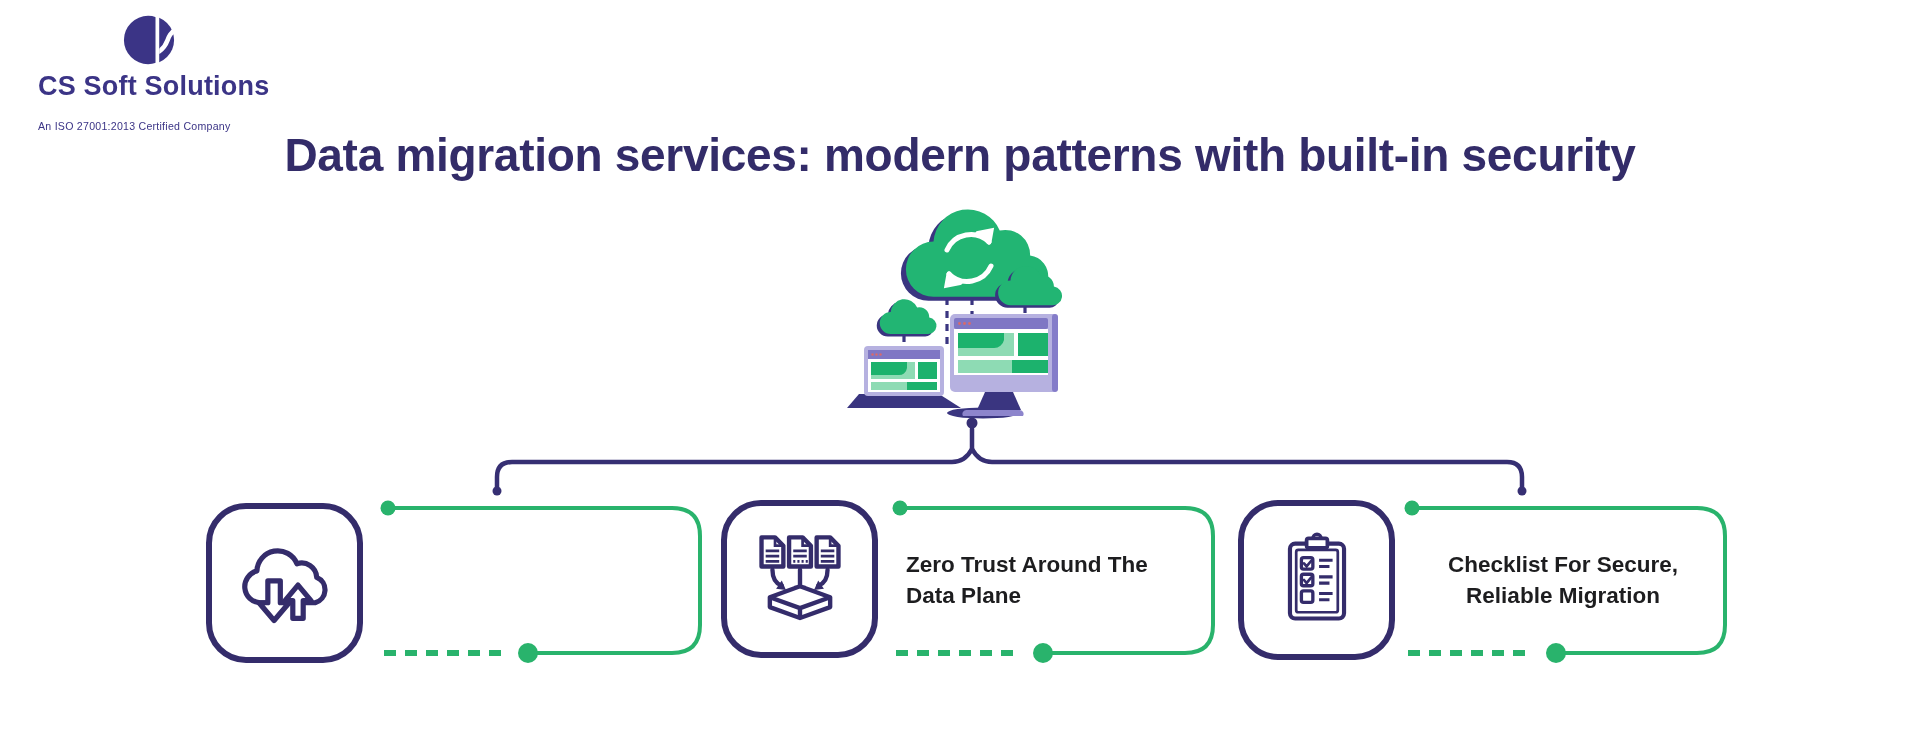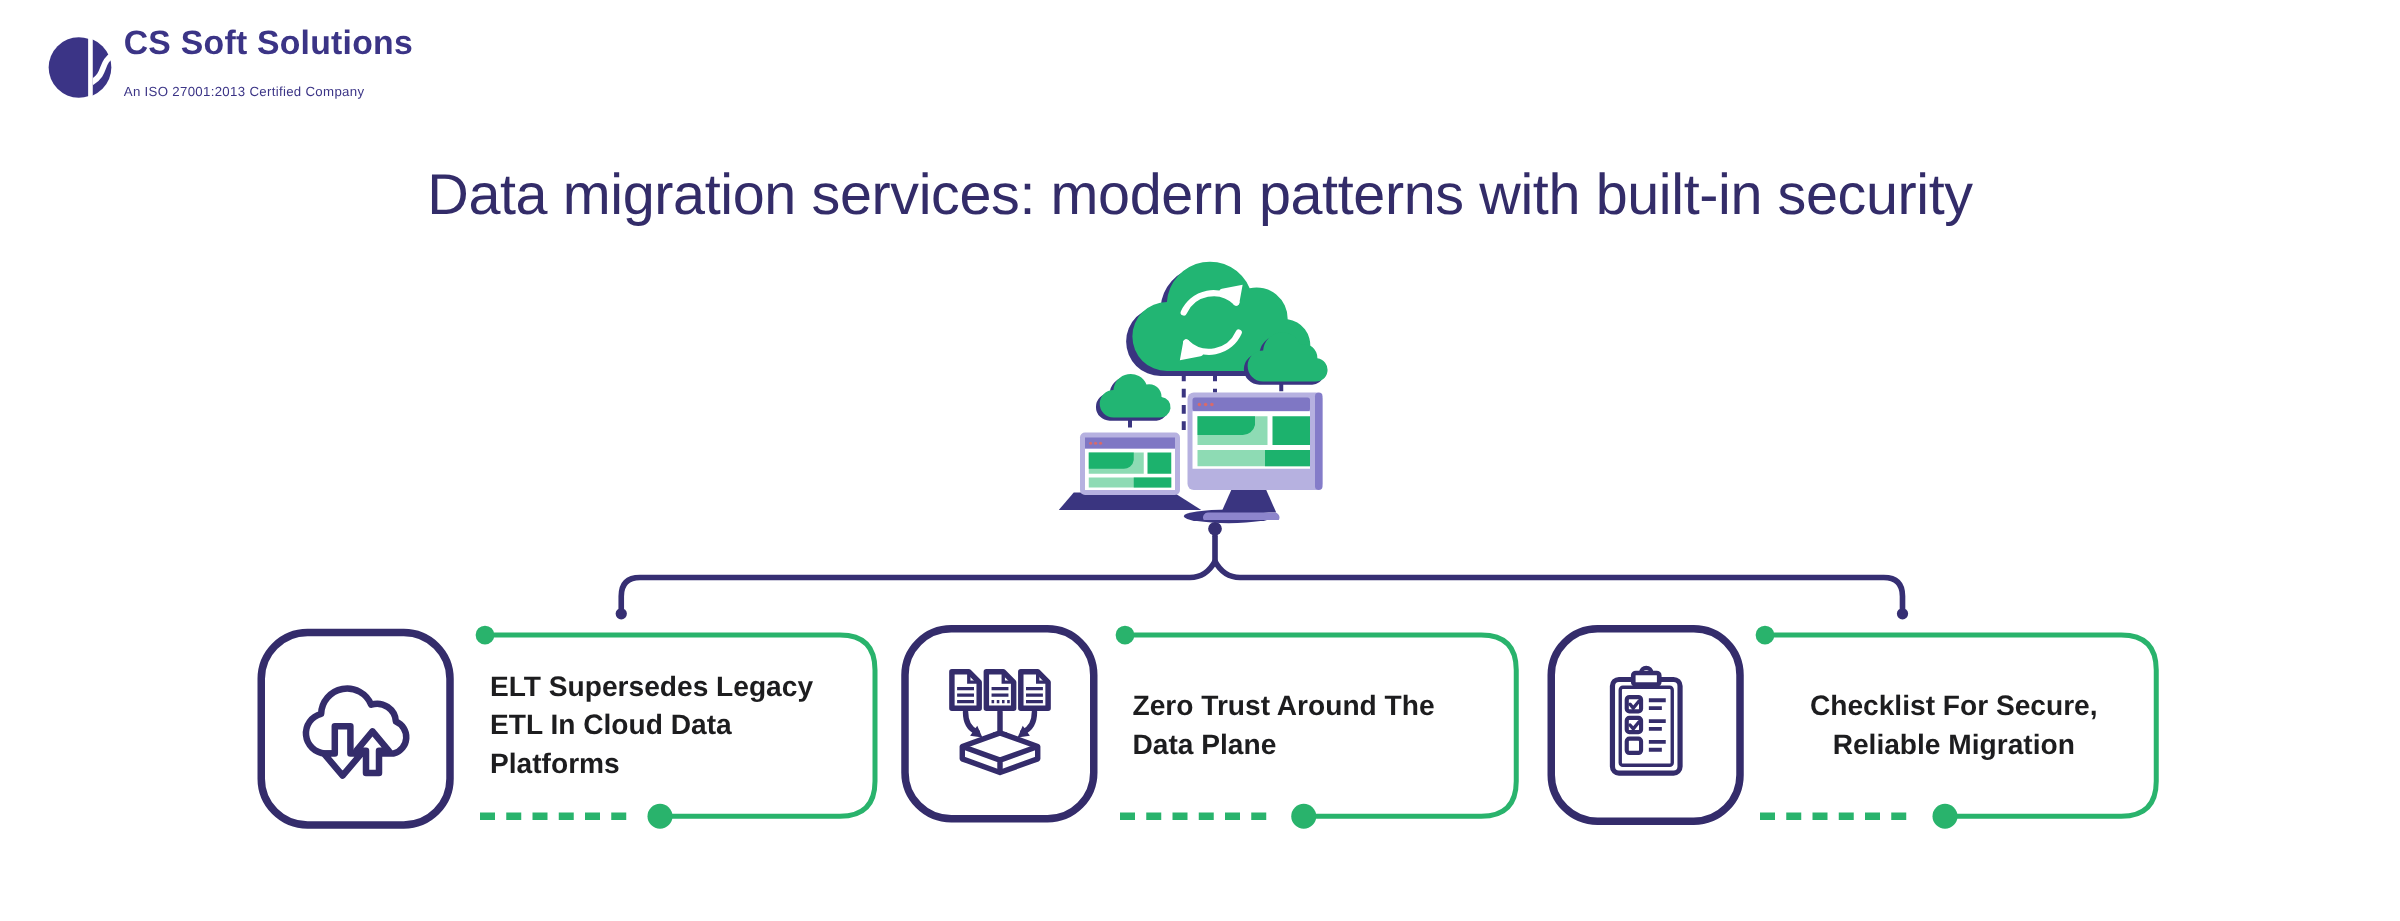--- a/index.html
+++ b/index.html
@@ -3,30 +3,30 @@
 <meta charset="utf-8">
 <style>
   * { margin:0; padding:0; box-sizing:border-box; }
   html,body { background:#ffffff; }
   .canvas {
     position:relative; width:1920px; height:737px; background:#ffffff;
     font-family:"Liberation Sans", sans-serif; overflow:hidden;
   }
 
   
-  .logo { position:absolute; left:38px; top:14px; display:flex; align-items:flex-end; }
+  .logo { position:absolute; left:38px; top:14px; display:flex; align-items:center;flex-direction:column; }
   .logo-mark { width:52px; height:52px; margin-right:9px; }
   .logo-text { padding-top:6px; }
   .logo-name { font-size:27px; font-weight:700; color:#3b3486; letter-spacing:0.2px; line-height:1.1; }
   .logo-tagline { font-size:10.6px; font-weight:500; color:#3b3486; margin-top:18px; letter-spacing:0.25px; }
 
   
   .page-title {
     position:absolute; left:0; right:0; top:128px; text-align:center;
-    font-size:46px; font-weight:400; color:#332c69; letter-spacing:-0.3px;
+    font-size:46px; font-weight:700; color:#332c69; letter-spacing:-0.3px;
   }
 
   
   .hero-illustration { position:absolute; left:847px; top:206px; width:250px; height:220px; }
 
   
   .overlay { position:absolute; left:0; top:0; width:1920px; height:737px; pointer-events:none; }
 
   
   .icon-box {
@@ -171,21 +171,20 @@
 
   <div class="icon-box" id="box-1">
     <svg viewBox="0 0 100 100" aria-hidden="true">
       <g stroke="#342c6b" stroke-width="5" fill="#ffffff" stroke-linejoin="round">
         <path d="M26,69 a15.5,15.5 0 0 1 -3,-30.5 a20,20 0 0 1 38.5,-7 a14.5,14.5 0 0 1 19,13 a13,13 0 0 1 -1.5,24.5 z"></path>
         <path d="M33.5,48 v21 h-8.5 l14.5,17 l14.5,-17 h-8.5 v-21 z"></path>
         <path d="M57.5,84 v-17 h-7.5 l12.5,-15 l12.5,15 h-7.5 v17 z"></path>
       </g>
     </svg>
   </div>
-  <div class="card-label" id="label-1">ELT Supersedes Legacy ETL In Cloud Data Platforms</div>
 
   <div class="icon-box" id="box-2">
     <svg viewBox="0 0 100 100" aria-hidden="true">
       <g stroke="#342c6b" stroke-width="4.2" fill="#ffffff" stroke-linejoin="round">
         <path d="M13,10 h13 l8,8 v20 h-21 z"></path>
         <path d="M39.5,10 h13 l8,8 v20 h-21 z"></path>
         <path d="M66,10 h13 l8,8 v20 h-21 z"></path>
       </g>
       <g stroke="#342c6b" stroke-width="2.6" fill="none">
         <path d="M26,10 v8 h8"></path>

